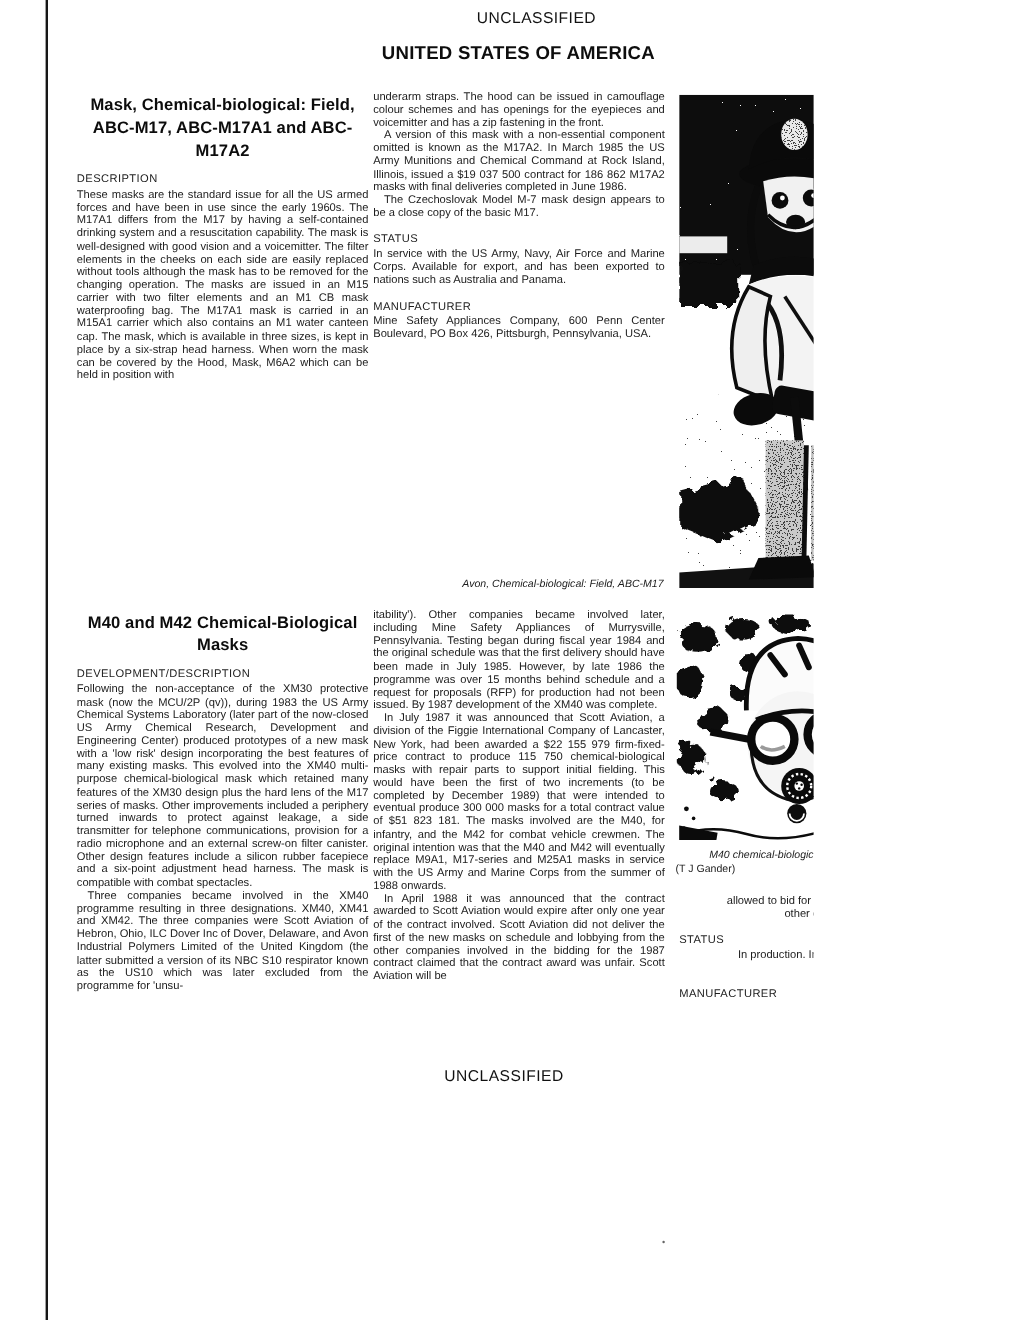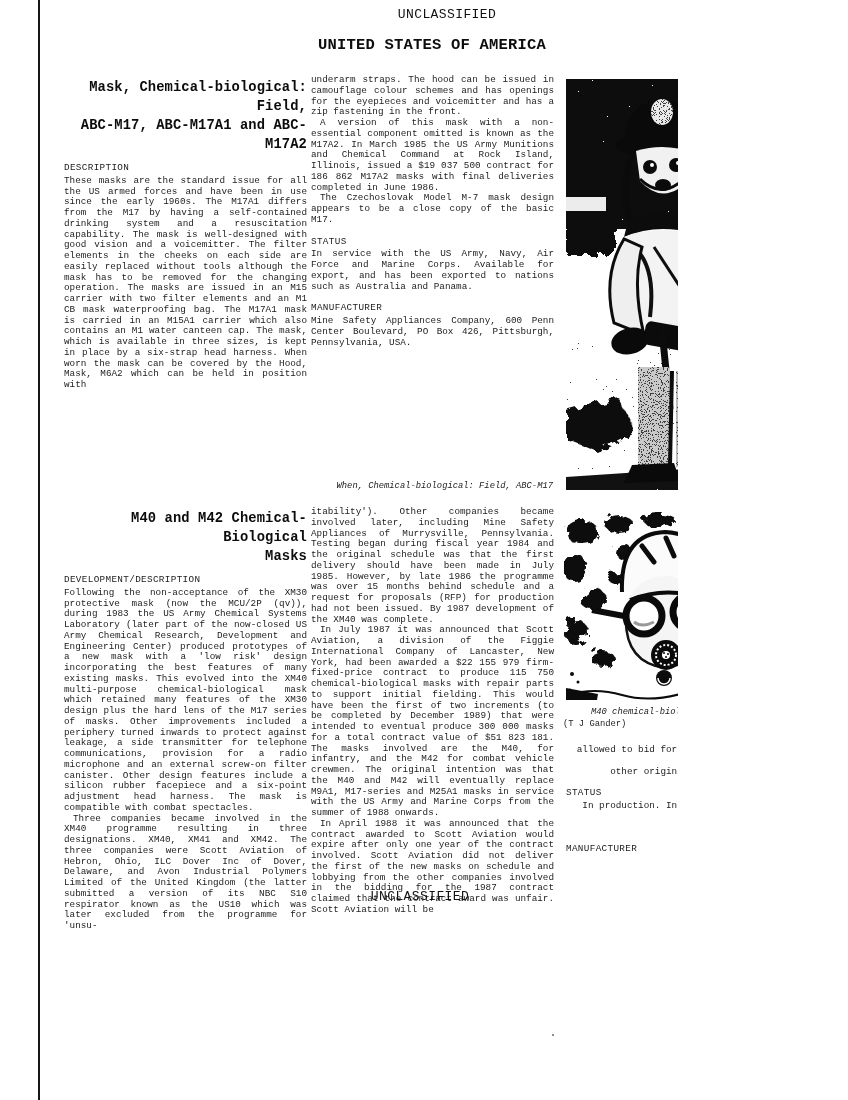--- a/index.html
+++ b/index.html
@@ -1,31 +1,31 @@
 <!DOCTYPE html>
 <html><head>
 <meta charset="utf-8">
 <style>
   *{box-sizing:border-box}
   html,body{margin:0;padding:0;background:#ffffff}
   .page{position:relative;width:678px;height:1100px;background:#ffffff;overflow:hidden;
-        font-family:Liberation Mono, monospace;color:#1c1c1c}
+        font-family:Liberation Sans, sans-serif;color:#1c1c1c}
   .rule-left{position:absolute;left:38px;top:0;width:2px;height:1100px;background:#161616}
   .class-top{position:absolute;top:7px;left:46px;width:802px;text-align:center;
              font-size:13px;letter-spacing:.4px;color:#111}
   .class-bottom{position:absolute;top:889px;left:0;width:840px;text-align:center;
              font-size:13px;letter-spacing:.4px;color:#111}
   .country{position:absolute;top:36px;left:12px;width:840px;text-align:center;
            font-size:15.5px;font-weight:700;letter-spacing:.2px;color:#0d0d0d}
   .col{position:absolute;width:243px;font-size:9.3px;line-height:10.75px;
        text-align:justify;color:#1c1c1c}
   .col p{margin:0}
   p.ind{text-indent:9px}
   .sec-title{margin:0 0 9px;font-size:13.8px;line-height:19px;font-weight:700;
-             color:#0c0c0c;text-align:right;letter-spacing:.1px;white-space:pre-line}
+             color:#0c0c0c;text-align:center;letter-spacing:.1px;white-space:pre-line}
   .lbl{margin:0 0 2px;letter-spacing:.35px}
   .lbl.gap{margin-top:11px}
   .pre{white-space:pre-line;text-align:right}
   #s1c1{left:64px;top:78px}
   #s1c2{left:311px;top:75px}
   #s2c1{left:64px;top:509px}
   #s2c2{left:311px;top:507px}
   #s2c3{left:566px;top:745px;width:206px;text-align:left}
   .cap1{position:absolute;left:310px;top:481px;width:243px;text-align:right;
         font-size:8.8px;font-style:italic;color:#1c1c1c}
@@ -142,21 +142,21 @@
       <rect x="110" y="292" width="36" height="96" fill="#bdbdbd"></rect>
       <rect x="110" y="292" width="36" height="96" filter="url(#gB)"></rect>
       <path d="M106 292 L104 386" stroke="#0d0d0d" stroke-width="4"></path>
       <rect x="150" y="236" width="11" height="130" fill="#0c0c0c" transform="rotate(14 155 300)"></rect>
       <ellipse cx="186" cy="364" rx="14" ry="20" fill="#0c0c0c" transform="rotate(14 186 364)"></ellipse>
       <path d="M66 386 L108 384 L114 402 L58 404 Z" fill="#0a0a0a"></path>
       <path d="M112 384 L150 382 L162 400 L116 404 Z" fill="#0a0a0a"></path>
     </svg>
   </div>
 
-  <div class="cap1">When, Chemical-biological: Field, ABC-M17</div>
+  <div class="cap1">Avon, Chemical-biological: Field, ABC-M17</div>
 
   <section class="col" id="s2c1">
     <h2 class="sec-title">M40 and M42 Chemical-Biological
 Masks</h2>
     <div class="lbl">DEVELOPMENT/DESCRIPTION</div>
     <p>Following the non-acceptance of the XM30 protective mask (now the MCU/2P (qv)), during 1983 the US Army Chemical Systems Laboratory (later part of the now-closed US Army Chemical Research, Development and Engineering Center) produced prototypes of a new mask with a 'low risk' design incorporating the best features of many existing masks. This evolved into the XM40 multi-purpose chemical-biological mask which retained many features of the XM30 design plus the hard lens of the M17 series of masks. Other improvements included a periphery turned inwards to protect against leakage, a side transmitter for telephone communications, provision for a radio microphone and an external screw-on filter canister. Other design features include a silicon rubber facepiece and a six-point adjustment head harness. The mask is compatible with combat spectacles.</p>
     <p class="ind">Three companies became involved in the XM40 programme resulting in three designations. XM40, XM41 and XM42. The three companies were Scott Aviation of Hebron, Ohio, ILC Dover Inc of Dover, Delaware, and Avon Industrial Polymers Limited of the United Kingdom (the latter submitted a version of its NBC S10 respirator known as the US10 which was later excluded from the programme for 'unsu-</p>
   </section>
 
   <section class="col" id="s2c2">

